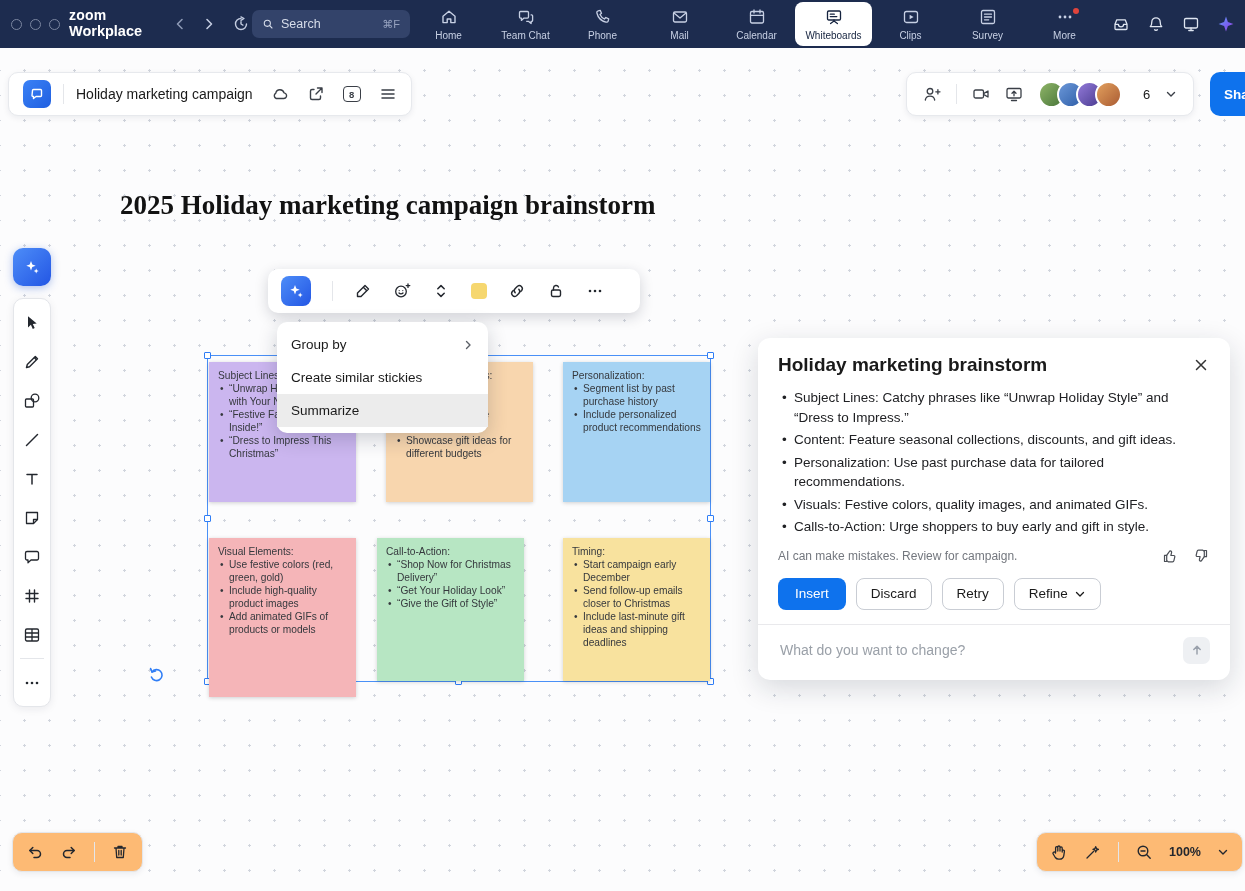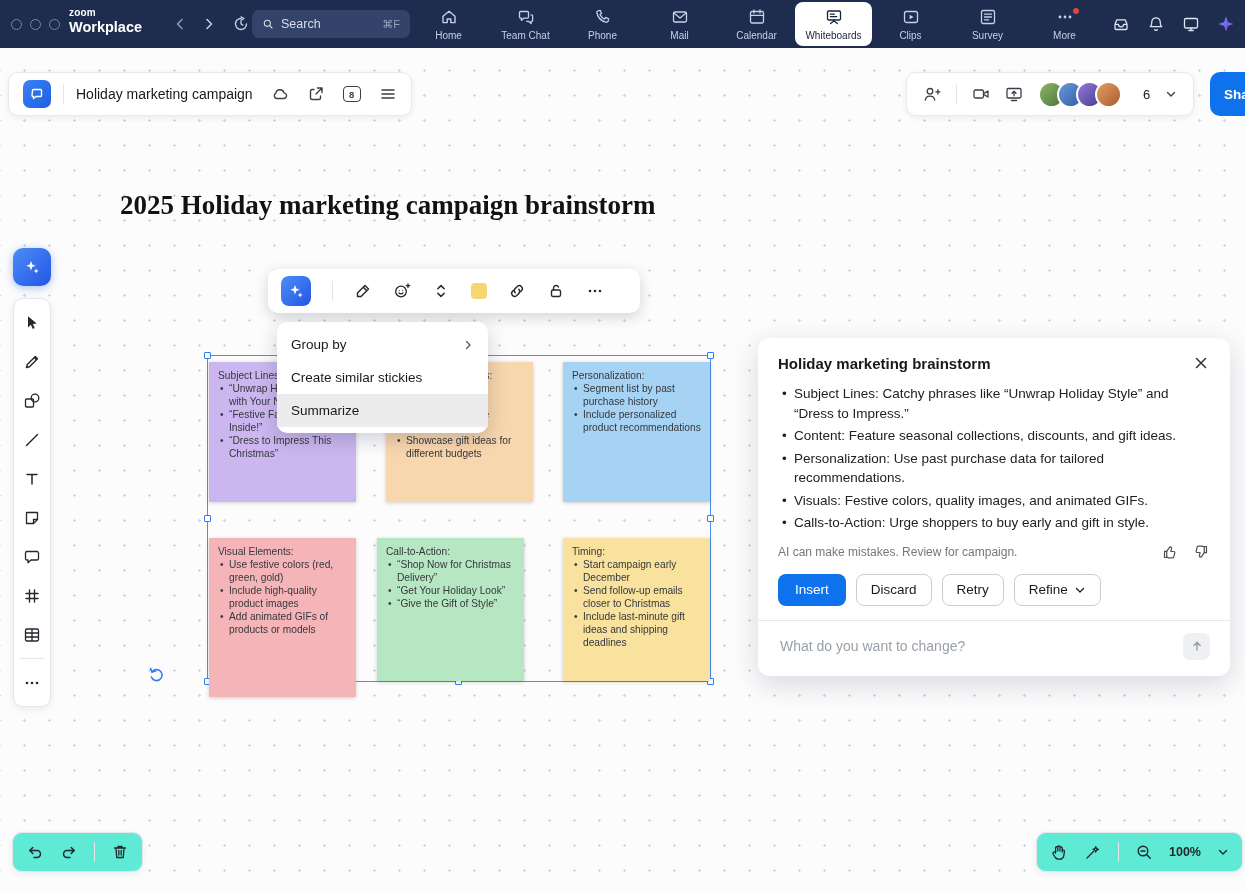--- a/index.html
+++ b/index.html
@@ -8,21 +8,21 @@
     font-family:"Liberation Sans","DejaVu Sans",sans-serif;color:#1a1a1a;}
   svg{display:block;}
   .ic{width:18px;height:18px;}
   .ic12{width:12px;height:12px;}
 
   
   .topbar{position:absolute;left:0;top:0;width:1245px;height:48px;background:#1d2c4f;}
   .tlights{position:absolute;left:11px;top:0;height:48px;display:flex;align-items:center;gap:8px;}
   .tl{width:11px;height:11px;border-radius:50%;border:1.5px solid #7b86a0;}
   .brand{position:absolute;left:69px;top:8px;color:#fff;line-height:1;}
-  .brand .b1{font-size:10px;font-weight:700;letter-spacing:.2px;}
+  .brand .b1{font-size:14px;font-weight:700;letter-spacing:.2px;}
   .brand .b2{font-size:14.5px;font-weight:700;margin-top:2px;}
   .navhist{position:absolute;left:174px;top:0;height:48px;display:flex;align-items:center;gap:17px;color:#c3cce0;}
   .navhist .dim{color:#8d99b5;}
   .searchpill{position:absolute;left:252px;top:10px;width:158px;height:28px;border-radius:7px;background:#33436a;
     display:flex;align-items:center;gap:7px;padding:0 10px;color:#d7ddea;font-size:12.5px;}
   .searchpill .kbd{margin-left:auto;color:#96a2bf;font-size:11px;}
   .tabs{position:absolute;left:410px;top:0;height:48px;display:flex;}
   .tab{width:77px;height:48px;display:flex;flex-direction:column;align-items:center;justify-content:center;gap:4px;
     color:#c7d0e4;position:relative;cursor:pointer;}
   .tab .tlabel{font-size:10px;}
@@ -84,41 +84,41 @@
   
   .cmenu{position:absolute;left:277px;top:322px;width:211px;background:#fff;border-radius:10px;
     box-shadow:0 6px 20px rgba(20,30,50,.2);padding:6px 0;font-size:13.5px;}
   .citem{height:33px;display:flex;align-items:center;justify-content:space-between;padding:0 14px;cursor:pointer;color:#1a1a1a;}
   .citem.hl{background:#ececec;}
 
   
   .panel{position:absolute;left:758px;top:338px;width:472px;background:#fff;border-radius:12px;
     box-shadow:0 8px 28px rgba(20,30,50,.16);padding:16px 20px 14px;}
   .ptitlerow{display:flex;align-items:center;justify-content:space-between;}
-  .ptitle{font-size:15px;font-weight:700;}
+  .ptitle{font-size:19px;font-weight:700;}
   .pclose{color:#333;cursor:pointer;}
   .plist{margin-top:12px;}
   .pb{position:relative;padding-left:16px;margin:3px 0;font-size:13.5px;line-height:1.45;color:#202124;}
   .pb::before{content:"•";position:absolute;left:4px;}
   .pdisc{display:flex;align-items:center;margin-top:10px;}
   .pdisc .dtext{font-size:12px;color:#73777e;flex:1;}
   .thumbs{display:flex;gap:13px;color:#4b4f56;}
   .pbtns{display:flex;gap:10px;margin-top:13px;align-items:center;}
   .btn{height:32px;border-radius:8px;font-size:13.5px;display:flex;align-items:center;gap:6px;cursor:pointer;
     font-family:inherit;}
   .btn.primary{background:#0e72ed;color:#fff;border:none;padding:0 17px;}
   .btn.ghost{background:#fff;color:#1a1a1a;border:1px solid #c9cdd4;padding:12px 14px;}
   .pinputrow{border-top:1px solid #e9e9ec;margin:14px -20px 0;padding:12px 20px 2px;display:flex;align-items:center;gap:10px;}
   .pinput{flex:1;border:none;outline:none;font-size:14px;color:#333;font-family:inherit;background:transparent;}
   .pinput::placeholder{color:#9aa0a8;}
   .sendbtn{width:27px;height:27px;border-radius:7px;background:#eef0f3;border:none;display:flex;align-items:center;
     justify-content:center;color:#9aa1ac;cursor:pointer;}
 
   
-  .bpill{position:absolute;top:832px;height:40px;background:#5eead4;border:1px solid #e4e6ea;border-radius:10px;
+  .bpill{position:absolute;top:832px;height:40px;background:#fdba74;border:1px solid #e4e6ea;border-radius:10px;
     display:flex;align-items:center;gap:16px;padding:0 13px;box-shadow:0 2px 6px rgba(20,30,50,.07);color:#23272e;}
   .bl{left:12px;}
   .br{left:1036px;}
   .zoomlv{font-size:12.5px;font-weight:600;}
   .rotcur{position:absolute;left:148px;top:666px;color:#2f7df6;}
 </style>
 </head>
 <body>
 
 <div class="screen">

